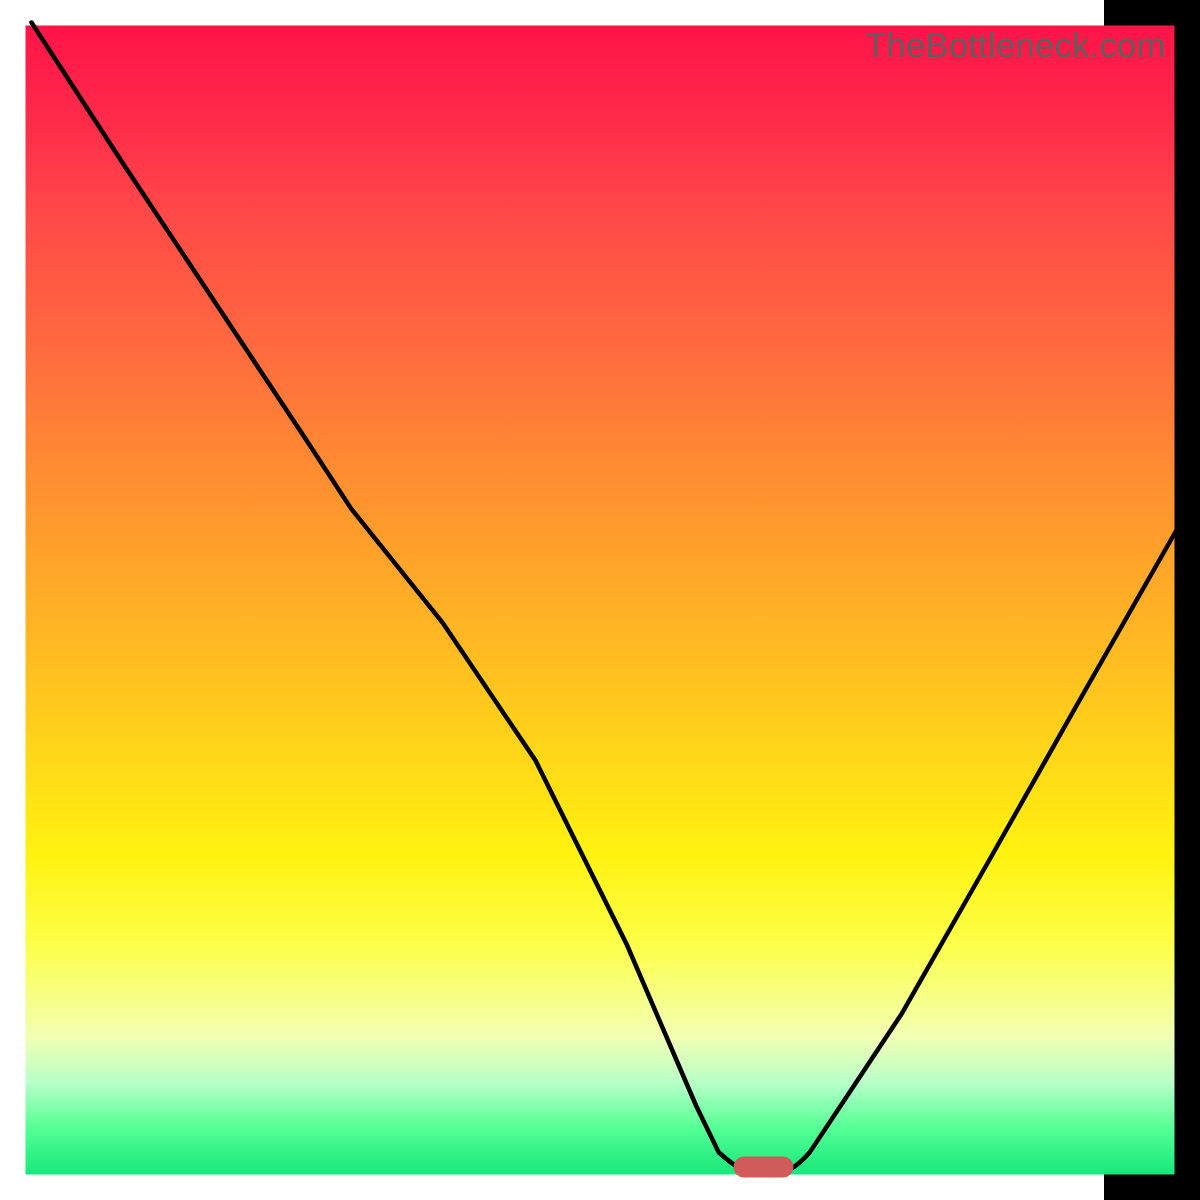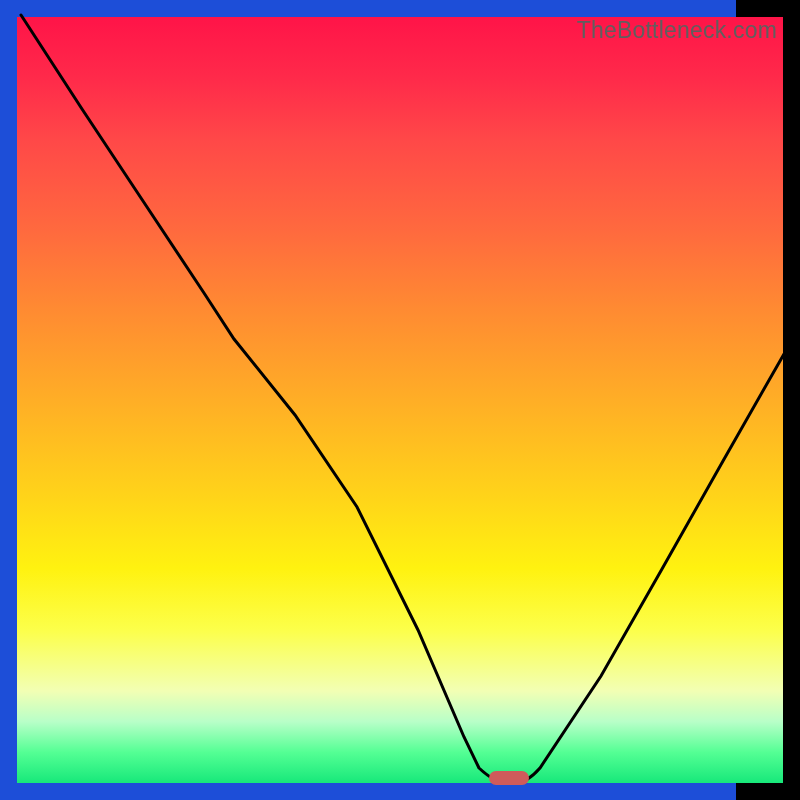--- a/index.html
+++ b/index.html
@@ -8,21 +8,21 @@
     width: 800px;
     height: 800px;
     background: #000;
     overflow: hidden;
     font-family: Arial, Helvetica, sans-serif;
   }
   .frame {
     position: relative;
     width: 736px;
     height: 800px;
-    background: #1d4ed8;
+    background: #ffffff;
   }
   .plot-area {
     position: absolute;
     left: 17px;
     top: 17px;
     width: 766px;
     height: 766px;
     
     background: linear-gradient(
       to bottom,

